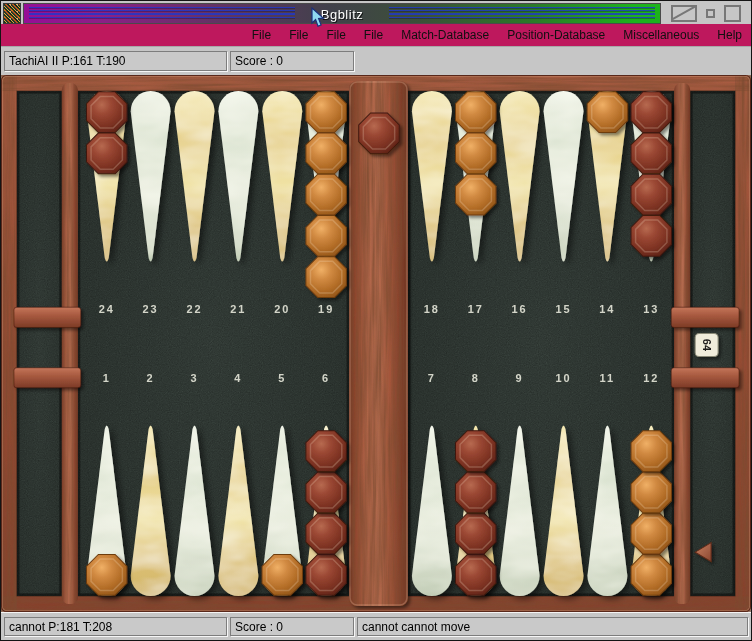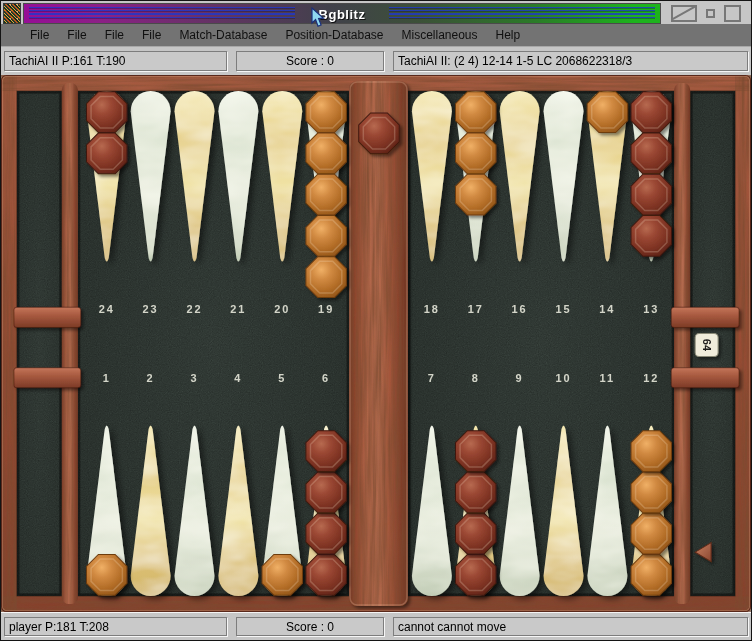--- a/index.html
+++ b/index.html
@@ -17,42 +17,42 @@
     background-size:7px 7px;
   }
   .titlebar{flex:1;position:relative;border:1px solid #4a4a4a;box-sizing:border-box;
     background:linear-gradient(90deg,#960e96 0%,#8c2086 12%,#5f3560 32%,#41414b 48%,#3c5038 62%,#2b7a28 80%,#1db31d 96%);
   }
   .stripes{position:absolute;top:3px;bottom:3px;
     background:repeating-linear-gradient(180deg,rgba(30,55,205,.8) 0 1.3px,rgba(5,5,60,.3) 1.3px 2px,transparent 2px 3.2px);}
   .stripes.left{left:5px;width:calc(50% - 52px);}
   .stripes.right{right:5px;width:calc(50% - 52px);}
   .title{position:absolute;left:50%;top:50%;transform:translate(-50%,-50%);
-    color:#fff;font-weight:bold;font-size:13px;letter-spacing:.5px;
+    color:#fff;font-weight:normal;font-size:13px;letter-spacing:.5px;
     text-shadow:1px 1px 0 rgba(0,0,0,.75);white-space:nowrap;}
   .winbtns{display:flex;align-items:center;gap:9px;padding:0 8px;background:#c6c6c6;}
   .btn{border:2px solid #777;box-sizing:border-box;background:transparent;}
   .btn.shade{width:26px;height:17px;position:relative;overflow:hidden;}
   .btn.shade .diag{position:absolute;left:-4px;top:13px;width:34px;height:2px;background:#777;
     transform:rotate(-29deg);transform-origin:left center;}
   .btn.small{width:9px;height:9px;border-width:2px;}
   .btn.max{width:17px;height:17px;}
   .cursor{position:absolute;left:310px;top:6px;z-index:40;}
   
-  .menubar{height:22px;background:#737373;display:flex;align-items:center;
-    padding-left:20px;font-size:12px;color:#101010;border-bottom:1px solid #a8a8a8;}
+  .menubar{height:22px;background:#be185d;display:flex;align-items:center;
+    padding-left:20px;font-size:12px;color:#101010;border-bottom:1px solid #a8a8a8;justify-content:flex-end;}
   .mitem{padding:0 9px;white-space:nowrap;cursor:default;}
   
-  .statusrow{height:28px;display:flex;gap:9px;padding:4px 3px;box-sizing:border-box;background:#c6c6c6;}
+  .statusrow{height:28px;display:flex;gap:3px;padding:4px 3px;box-sizing:border-box;background:#c6c6c6;}
   .statusrow.bottom{border-top:1px solid #f4f4f4;}
   .panel{background:#c9c9c9;border:1px solid #7d7d7d;box-shadow:1px 1px 0 #f6f6f6;
     font-size:12px;color:#000;line-height:18px;padding:0 4px;box-sizing:border-box;
     overflow:hidden;white-space:nowrap;}
   .panel.p1{width:223px;}
-  .panel.p2{width:148px;text-align:center;}
+  .panel.p2{width:124px;}
   .panel.p3{flex:1;}
   
   .boardwrap{flex:1;overflow:hidden;line-height:0;}
   .boardwrap svg{width:100%;height:100%;display:block;}
   text.pnum{font-family:"Liberation Sans",sans-serif;font-size:11px;font-weight:bold;
     fill:#e2e3d6;letter-spacing:2px;text-anchor:middle;opacity:.92;}
   text.cubeTxt{font-family:"Liberation Sans",sans-serif;font-size:11px;font-weight:bold;
     fill:#1a1a1a;text-anchor:middle;}
 </style>
 </head>
@@ -87,21 +87,20 @@
     <span class="mitem">File</span>
     <span class="mitem">Match-Database</span>
     <span class="mitem">Position-Database</span>
     <span class="mitem">Miscellaneous</span>
     <span class="mitem">Help</span>
   </div>
 
   <div class="statusrow">
     <div class="panel p1">TachiAI II  P:161 T:190</div>
     <div class="panel p2">Score : 0</div>
-    <div class="panel p3">TachiAI II: (2 4) 12-14 1-5   LC 2068622318/3</div>
   </div>
 
   <div class="boardwrap">
   <svg id="bsvg" viewBox="0 0 752 534" preserveAspectRatio="none">
     <defs>
       <linearGradient id="gFrame" x1="0" y1="0" x2="0" y2="1">
         <stop offset="0" stop-color="#ae5e44"></stop>
             <stop offset=".5" stop-color="#9a4c34"></stop>
             <stop offset="1" stop-color="#86402c"></stop>
       </linearGradient>
@@ -492,17 +491,17 @@
             <text x="707.5" y="272" class="cubeTxt" transform="rotate(90 707.5 268.5)">64</text>
           </g>
           <g filter="url(#shSm)">
             <polygon points="712,465 712,484 696,474.5" fill="url(#gArr)" stroke="#5e2a18" stroke-width="1"></polygon>
           </g>
         </g>
   </svg>
   </div>
 
   <div class="statusrow bottom">
-    <div class="panel p1">player  P:181 T:208</div>
+    <div class="panel p1">cannot  P:181 T:208</div>
     <div class="panel p2">Score : 0</div>
     <div class="panel p3">cannot cannot move</div>
   </div>
 </div>
 
 </body></html>

